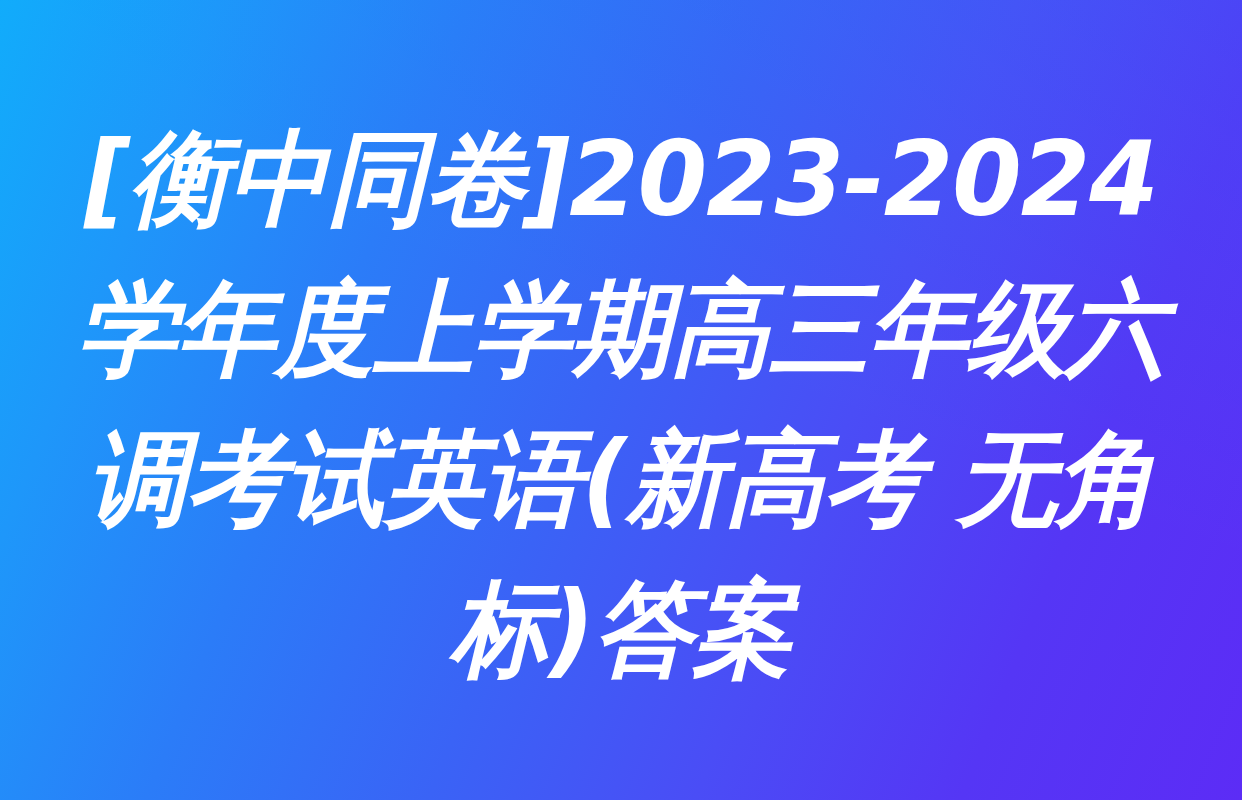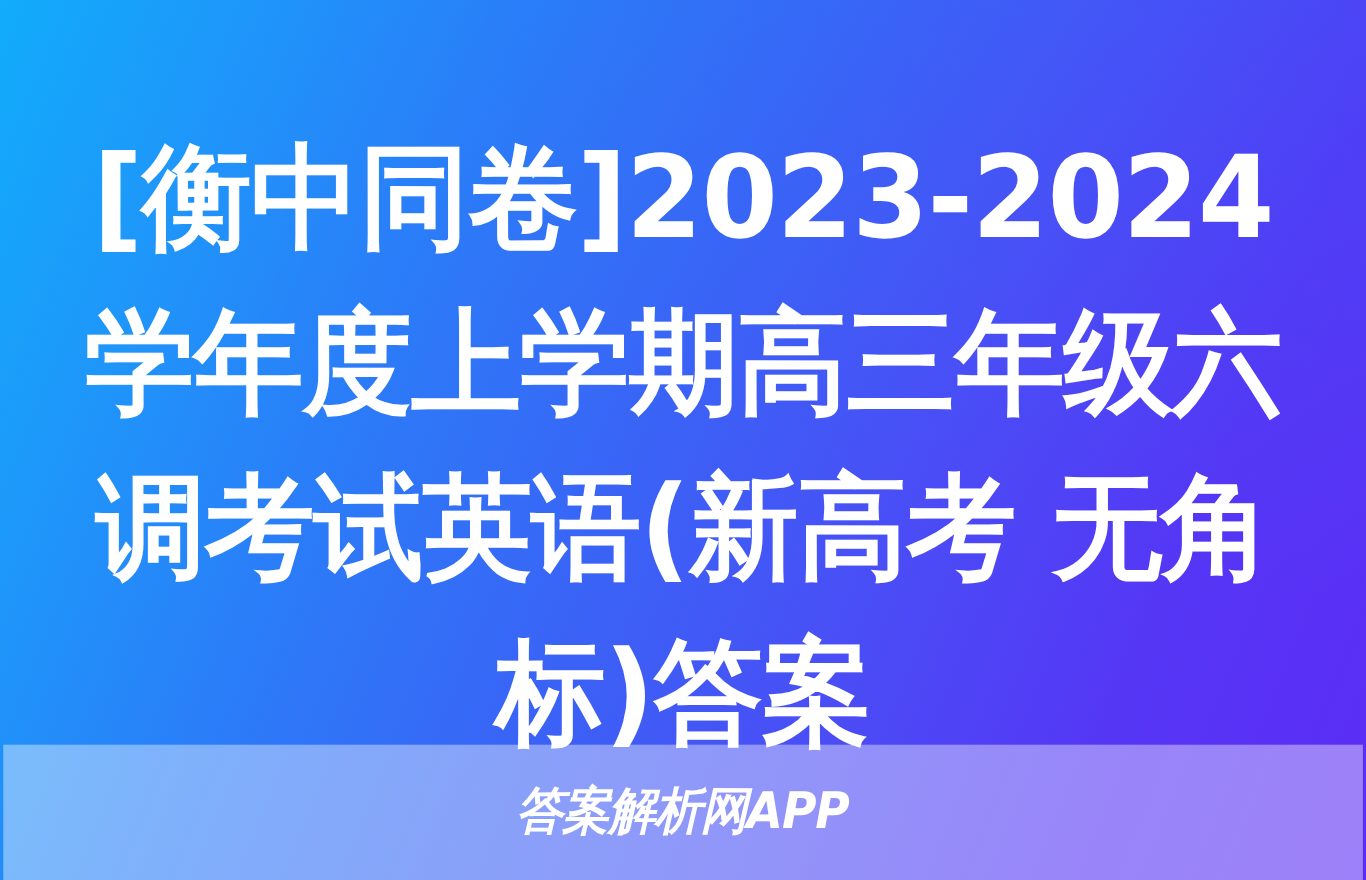--- a/index.html
+++ b/index.html
@@ -37,20 +37,21 @@
 
   .title-block {
     position: absolute;
     left: 0;
     right: 0;
     top: 104px;
     z-index: 3;
     padding: 0 18px;
     box-sizing: border-box;
     text-align: center;
+    font-style: italic;
   }
 
   .title-line {
     color: #ffffff;
     font-size: 104px;
     line-height: 150px;
     font-weight: 700;
     letter-spacing: -1px;
     white-space: pre;
     font-family: "DejaVu Sans", "Liberation Sans", sans-serif;
@@ -88,17 +89,14 @@
 
 <div id="poster">
 
   <div class="title-block">
     <div class="title-line">[衡中同卷]2023-2024</div>
     <div class="title-line">学年度上学期高三年级六</div>
     <div class="title-line">调考试英语(新高考 无角</div>
     <div class="title-line">标)答案</div>
   </div>
 
-  <div class="footer-bar">
-    <span class="footer-text">答案解析网APP</span>
-  </div>
 
 </div>
 
 </body></html>

